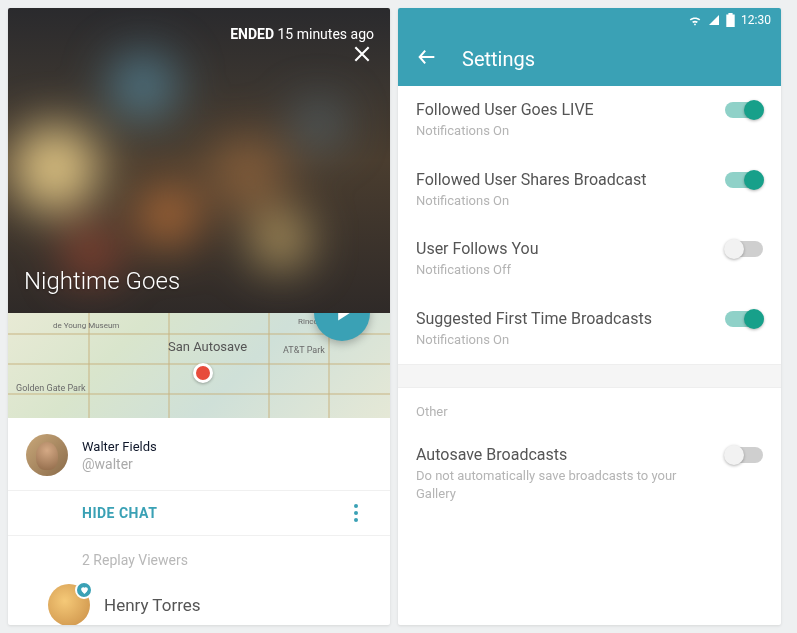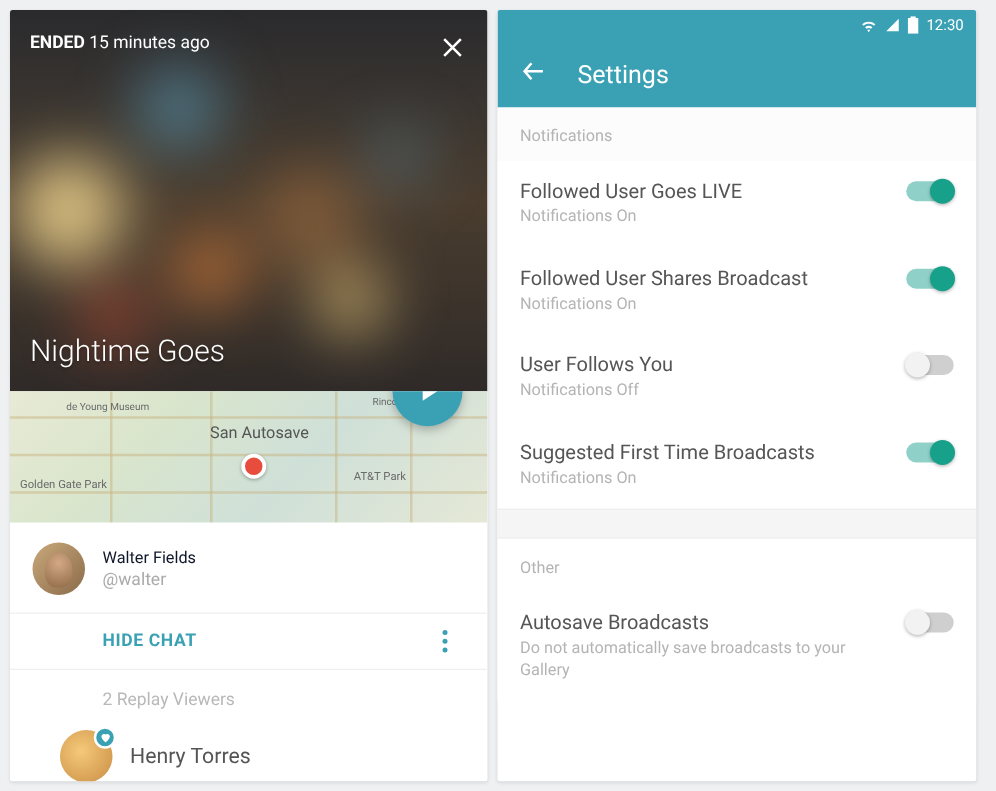--- a/index.html
+++ b/index.html
@@ -12,21 +12,21 @@
 .hero { position: relative; height: 305px; background: linear-gradient(180deg, #2a2a2d 0%, #3a3530 25%, #4a3d2f 50%, #2f2a28 100%); overflow: hidden; }
 .hero-blur { position: absolute; inset: 0; filter: blur(22px); transform: scale(1.1); }
 .blob { position: absolute; border-radius: 50%; }
 .b1 { width: 80px; height: 80px; background: #f4d890; top: 120px; left: 20px; opacity: .85; }
 .b2 { width: 60px; height: 60px; background: #5fa8c8; top: 55px; left: 110px; opacity: .6; }
 .b3 { width: 55px; height: 55px; background: #d27a3a; top: 175px; left: 135px; opacity: .8; }
 .b4 { width: 70px; height: 70px; background: #9c6b3f; top: 130px; left: 200px; opacity: .7; }
 .b5 { width: 50px; height: 50px; background: #e8c77a; top: 200px; left: 240px; opacity: .75; }
 .b6 { width: 45px; height: 45px; background: #c94f33; top: 215px; left: 70px; opacity: .7; }
 .b7 { width: 40px; height: 40px; background: #6a9ab5; top: 100px; left: 280px; opacity: .5; }
-.hero-top { position: absolute; top: 0; left: 0; right: 0; padding: 18px 16px; display: flex; justify-content: space-between; align-items: flex-start; }
+.hero-top { position: absolute; top: 0; left: 0; right: 0; padding: 18px 16px; display: flex; justify-content: space-between; align-items: flex-end; flex-direction: column; }
 .ended-text { color: #fff; font-size: 14px; font-weight: 400; }
 .ended-label { font-weight: 700; }
 .close-btn { width: 24px; height: 24px; display: flex; align-items: center; justify-content: center; cursor: pointer; }
 .close-btn svg { width: 20px; height: 20px; stroke: #fff; stroke-width: 2.5; }
 .hero-bottom { position: absolute; bottom: 14px; left: 16px; right: 16px; }
 .stream-title { color: #fff; font-size: 24px; font-weight: 300; margin-bottom: 4px; text-shadow: 0 1px 2px rgba(0,0,0,.3); }
 .stream-location { color: #fff; font-size: 13px; text-shadow: 0 1px 2px rgba(0,0,0,.3); }
 
 .map-area { position: relative; height: 105px; background: linear-gradient(135deg, #e8ead5 0%, #d9e5cc 30%, #cfe0d8 60%, #e5e8d6 100%); overflow: hidden; }
 .map-road-h { position: absolute; height: 2px; background: rgba(200,180,130,.5); left: 0; right: 0; }
@@ -109,21 +109,21 @@
   <div class="map-area">
     <div class="map-road-h" style="top:20px"></div>
     <div class="map-road-h" style="top:50px"></div>
     <div class="map-road-h" style="top:80px"></div>
     <div class="map-road-v" style="left:80px"></div>
     <div class="map-road-v" style="left:160px"></div>
     <div class="map-road-v" style="left:260px"></div>
     <div class="map-road-v" style="left:320px"></div>
     <span class="map-label" style="top:26px; left:160px; font-size:13px; color:#555;">San Autosave</span>
     <span class="map-label" style="top:70px; left:8px; font-size:9px;">Golden Gate Park</span>
-    <span class="map-label" style="top:32px; left:275px; font-size:9px;margin-top:32px;">AT&amp;T Park</span>
+    <span class="map-label" style="top:32px; left:275px; font-size:9px;">AT&amp;T Park</span>
     <span class="map-label" style="top:8px; left:45px; font-size:8px;">de Young Museum</span>
     <span class="map-label" style="top:4px; left:290px; font-size:8px;">Rincon</span>
     <div class="map-pin"></div>
     <div class="play-btn">
       <svg viewBox="0 0 24 24">
           <path d="M5 3 L19 12 L5 21 Z"></path>
         </svg>
     </div>
   </div>
 
@@ -174,21 +174,20 @@
   <div class="appbar">
     <div class="back-btn">
       <svg viewBox="0 0 24 24">
           <path d="M20 12 L4 12 M10 5 L4 12 L10 19"></path>
         </svg>
     </div>
     <div class="appbar-title">Settings</div>
   </div>
 
   <div class="settings-body">
-    <div class="section-header">Notifications</div>
 
     <div class="setting-row">
       <div class="setting-text">
         <div class="title">Followed User Goes LIVE</div>
         <div class="sub">Notifications On</div>
       </div>
       <div class="toggle on"></div>
     </div>
 
     <div class="setting-row">

